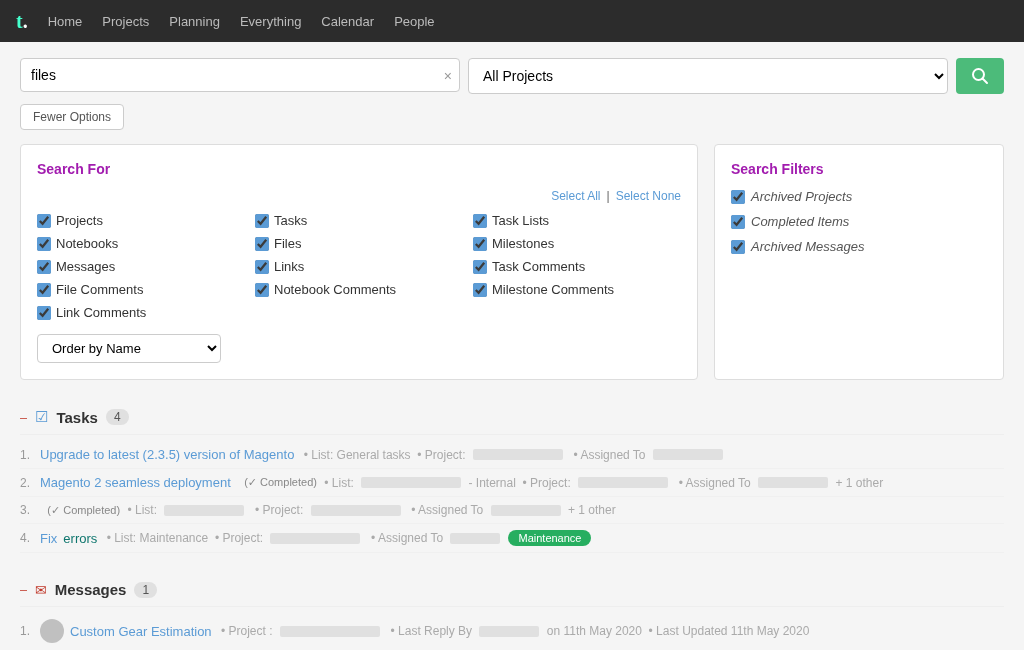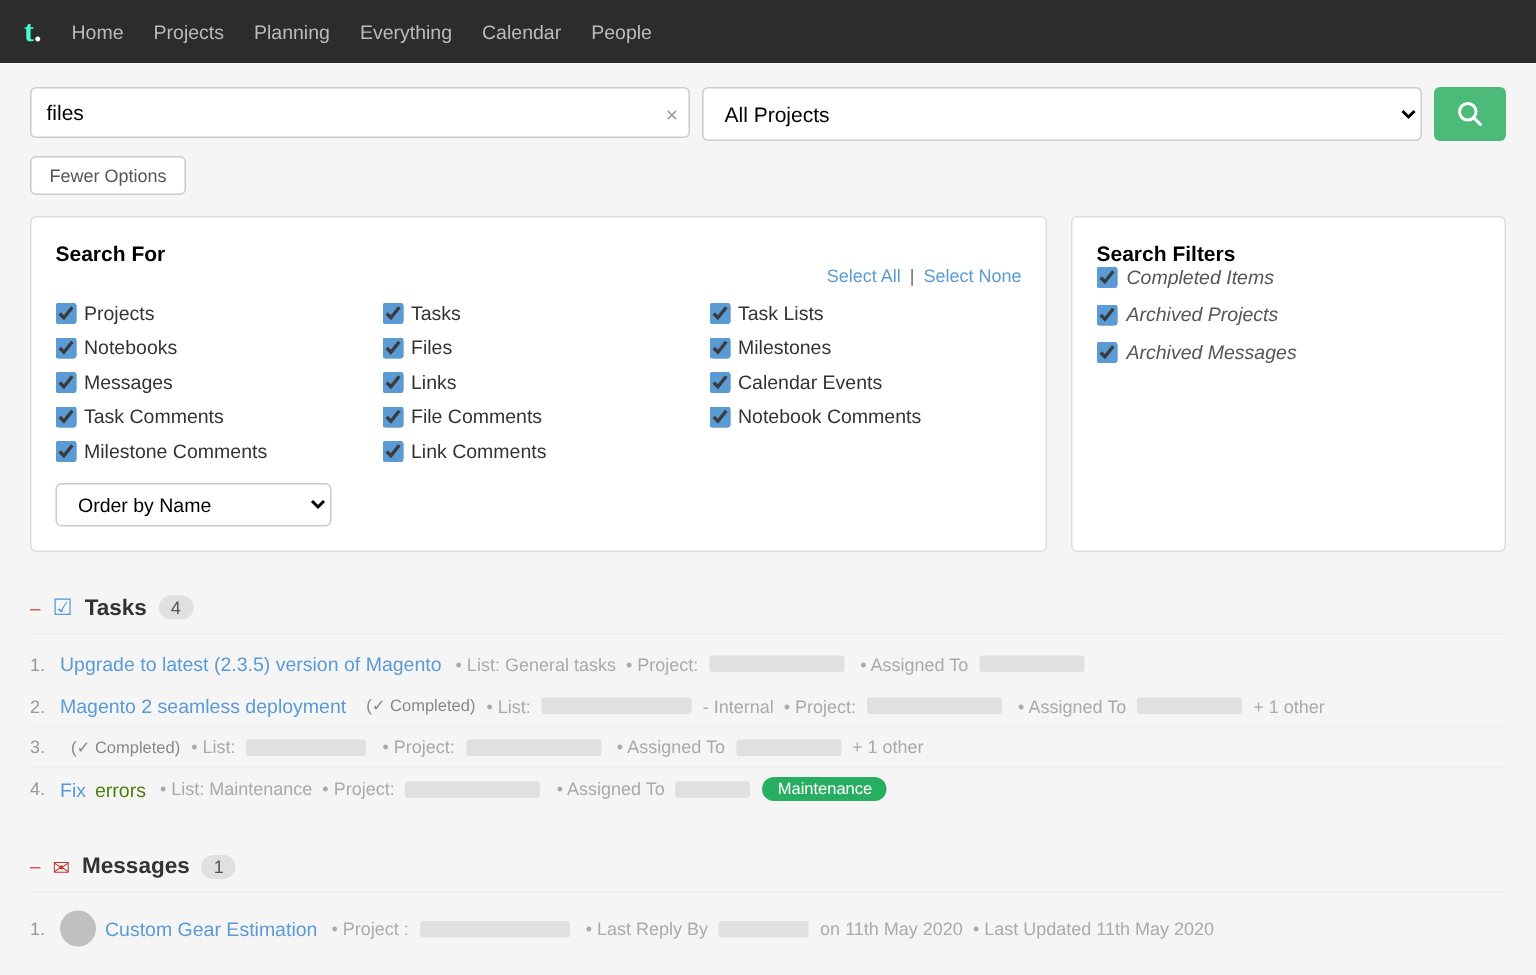--- a/index.html
+++ b/index.html
@@ -23,21 +23,21 @@
     .project-select-wrap select { width: 100%; border: 1px solid #ccc; border-radius: 4px; padding: 8px 10px; font-size: 14px; outline: none; background: #fff; }
     .search-btn { background: #4cbb7a; border: none; border-radius: 4px; width: 48px; cursor: pointer; color: #fff; font-size: 18px; display: flex; align-items: center; justify-content: center; }
 
     
     .fewer-options-btn { border: 1px solid #ccc; background: #fff; border-radius: 4px; padding: 5px 12px; font-size: 12px; cursor: pointer; margin-bottom: 14px; color: #555; }
 
     
     .search-panel { display: flex; gap: 16px; margin-bottom: 20px; }
     .search-for { background: #fff; border: 1px solid #ddd; border-radius: 4px; padding: 16px; flex: 1; }
     .search-filters { background: #fff; border: 1px solid #ddd; border-radius: 4px; padding: 16px; width: 290px; }
-    .panel-title { font-size: 14px; font-weight: 600; color: #000000; }
+    .panel-title { font-size: 14px; font-weight: 600; margin-bottom: 12px; color: #a21caf; }
 
     .search-for-header { display: flex; justify-content: flex-end; margin-bottom: 10px; font-size: 12px; color: #666; gap: 6px; }
     .select-link { color: #5b9bd5; cursor: pointer; }
 
     .checkbox-grid { display: grid; grid-template-columns: repeat(3, 1fr); gap: 8px 10px; margin-bottom: 14px; }
     .checkbox-item { display: flex; align-items: center; gap: 5px; font-size: 13px; }
     .checkbox-item input[type="checkbox"] { accent-color: #5b9bd5; width: 14px; height: 14px; }
 
     .order-select { border: 1px solid #ccc; border-radius: 4px; padding: 5px 10px; font-size: 13px; width: 184px; outline: none; background: #fff; }
 
@@ -142,24 +142,20 @@
         <label class="checkbox-item">
             <input type="checkbox" checked="" style="">
             <span>Messages</span>
           </label>
         <label class="checkbox-item">
             <input type="checkbox" checked="" style="">
             <span>Links</span>
           </label>
         <label class="checkbox-item">
             <input type="checkbox" checked="" style="">
-            <span>Calendar Events</span>
-          </label>
-        <label class="checkbox-item">
-            <input type="checkbox" checked="" style="">
             <span>Task Comments</span>
           </label>
         <label class="checkbox-item">
             <input type="checkbox" checked="" style="">
             <span>File Comments</span>
           </label>
         <label class="checkbox-item">
             <input type="checkbox" checked="" style="">
             <span>Notebook Comments</span>
           </label>
@@ -174,30 +170,30 @@
       </div>
       <select class="order-select">
         <option>Order by Name</option>
         <option>Order by Date</option>
         <option>Order by Relevance</option>
       </select>
     </div>
 
     <div class="search-filters">
       <div class="panel-title">Search Filters</div>
+      <label class="filter-item">
+        <input type="checkbox" checked="" style="">
+        <span>Archived Projects</span>
+      </label>
       <label class="filter-item">
         <input type="checkbox" checked="" style="">
         <span>Completed Items</span>
       </label>
       <label class="filter-item">
         <input type="checkbox" checked="" style="">
-        <span>Archived Projects</span>
-      </label>
-      <label class="filter-item">
-        <input type="checkbox" checked="" style="">
         <span>Archived Messages</span>
       </label>
     </div>
 
   </div>
 
   
   <div class="results">
 
     <div class="section">
@@ -228,21 +224,21 @@
         <li class="task-row">
           <span class="task-num">3.</span>
           <span class="task-meta">
             &nbsp;<span class="completed-badge">(✓ Completed)</span>&nbsp;• List:&nbsp;<span class="blurred" style="width:80px;">&nbsp;&nbsp;&nbsp;&nbsp;&nbsp;&nbsp;&nbsp;&nbsp;</span>&nbsp;&nbsp;• Project:&nbsp;<span class="blurred" style="width:90px;">&nbsp;&nbsp;&nbsp;&nbsp;&nbsp;&nbsp;&nbsp;&nbsp;&nbsp;</span>&nbsp;&nbsp;• Assigned To&nbsp;<span class="blurred" style="width:70px;">&nbsp;&nbsp;&nbsp;&nbsp;&nbsp;&nbsp;&nbsp;</span>&nbsp;+ 1 other
           </span>
         </li>
 
         <li class="task-row">
           <span class="task-num">4.</span>
           <a class="task-link">Fix</a>
-          <a class="task-link" style="color:#4d7c0f;text-align:center;">errors</a>
+          <a class="task-link" style="color:#0f766e;text-align:center;">errors</a>
           <span class="task-meta">
             &nbsp;• List: Maintenance&nbsp;&nbsp;• Project:&nbsp;<span class="blurred" style="width:90px;">&nbsp;&nbsp;&nbsp;&nbsp;&nbsp;&nbsp;&nbsp;&nbsp;&nbsp;</span>&nbsp;&nbsp;• Assigned To&nbsp;<span class="blurred" style="width:50px;">&nbsp;&nbsp;&nbsp;&nbsp;&nbsp;</span>
           </span>
           <span class="tag-badge">Maintenance</span>
         </li>
       </ul>
     </div>
 
     <div class="section">
       <div class="section-header">

